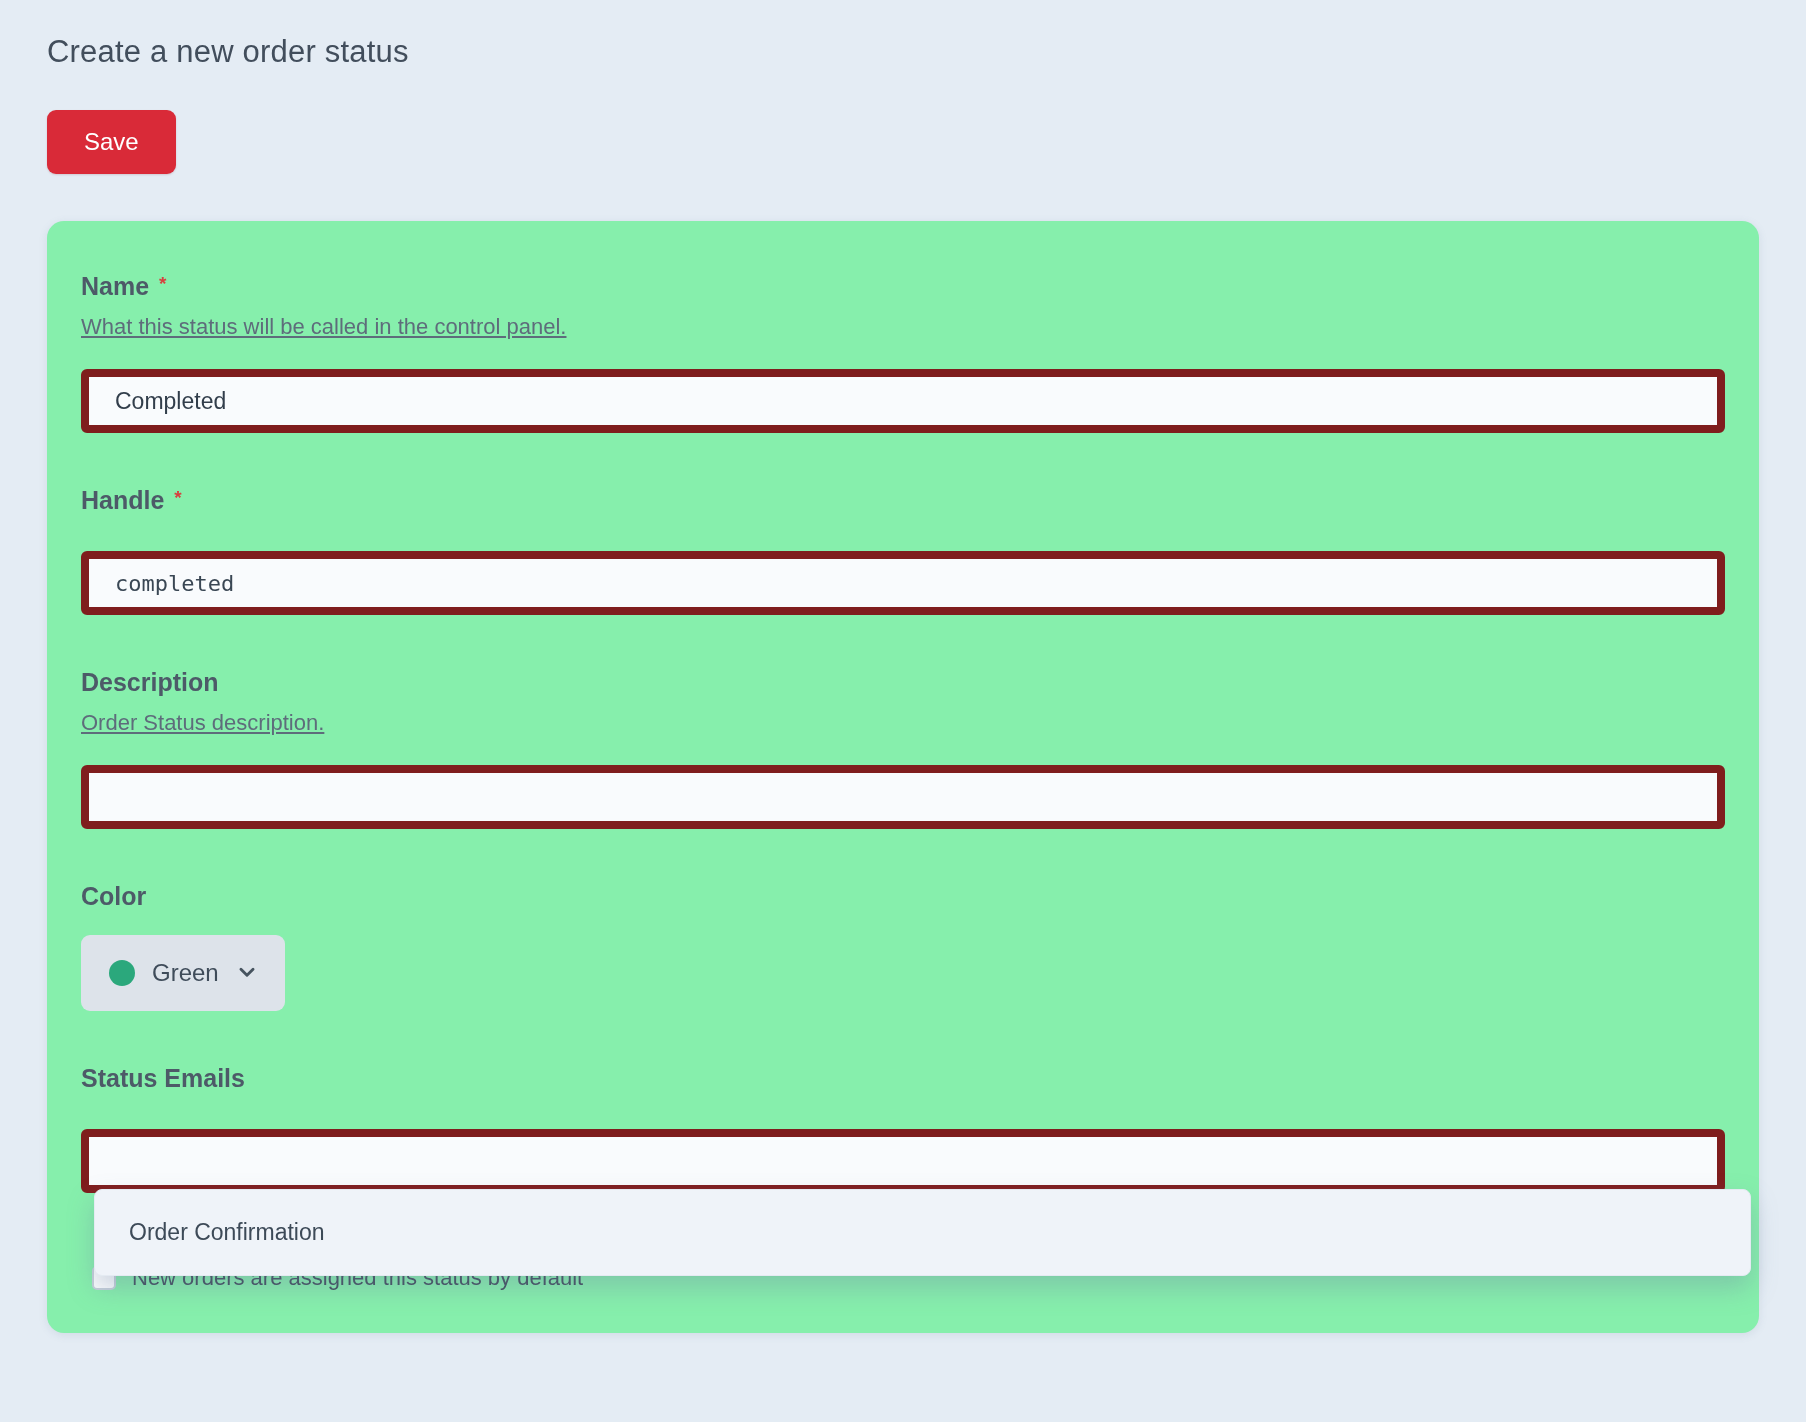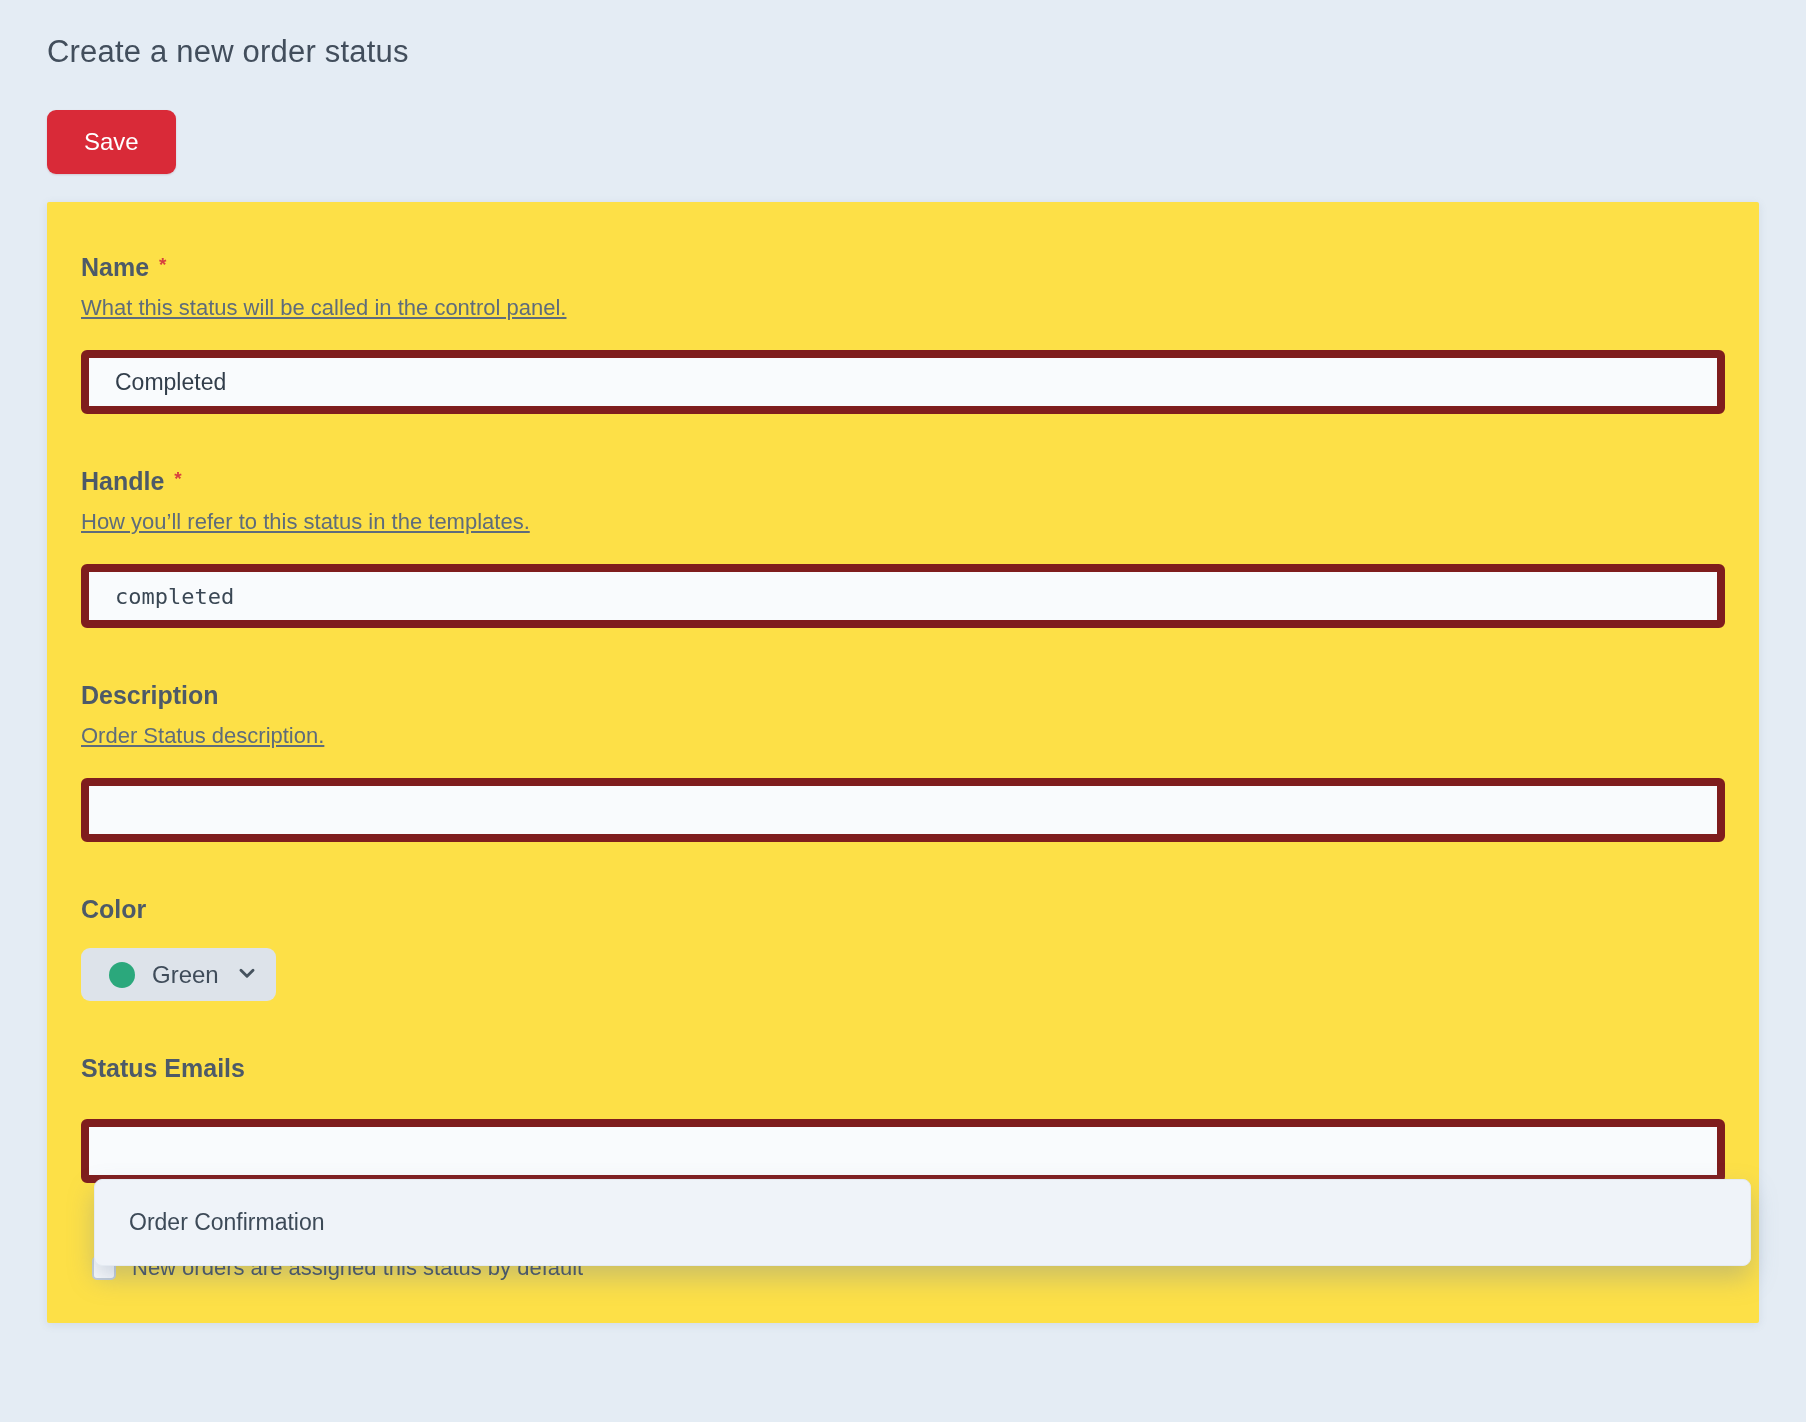--- a/index.html
+++ b/index.html
@@ -24,23 +24,23 @@
     background: #d92a38; color: #ffffff;
     border: none; border-radius: 9px;
     font-family: "Liberation Sans", sans-serif;
     font-size: 24px; line-height: 1;
     padding: 20px 37px;
     cursor: pointer;
     box-shadow: 0 1px 2px rgba(120, 40, 50, 0.18);
   }
 
   .card {
-    margin-top: 28px;
-    background: #fde047;
-    border-radius: 2px;
+    margin-top: 47px;
+    background: #86efac;
+    border-radius: 17px;
     box-shadow: 0 2px 8px rgba(96, 120, 150, 0.14);
     padding: 48px 34px 42px 34px;
   }
 
   .field { margin-bottom: 50px; }
   .field:last-child { margin-bottom: 0; }
 
   .field-heading { display: flex; align-items: flex-start; gap: 10px; height: 42px; }
   .field-label {
     font-size: 25px; font-weight: 700; color: #4d5a68; line-height: 34px;
@@ -68,21 +68,21 @@
     font-family: "DejaVu Sans Mono", "Liberation Mono", monospace;
     font-size: 22px; color: #3a4754;
   }
 
   
   .color-btn {
     margin-top: 14px;
     display: inline-flex; align-items: center; gap: 17px;
     background: #dde3ea;
     border: none; border-radius: 9px;
-    height: 53px; padding: 0 18px 0 28px;
+    height: 76px; padding: 0 27px 0 28px;
     font-family: "Liberation Sans", sans-serif;
     font-size: 24px; color: #3f4c5a;
     cursor: pointer;
   }
   .color-dot {
     width: 26px; height: 26px; border-radius: 50%;
     background: #2ba87c; display: inline-block;
   }
   .chevron-icon { display: inline-block; margin-top: 3px; }
 
@@ -139,21 +139,20 @@
       </div>
       <div class="instructions">What this status will be called in the control panel.</div>
       <input class="text-input" type="text" value="Completed" style="">
     </div>
 
     <div class="field">
       <div class="field-heading">
         <span class="field-label">Handle</span>
         <span class="req">*</span>
       </div>
-      <div class="instructions">How you’ll refer to this status in the templates.</div>
       <input class="text-input mono" type="text" value="completed" style="">
     </div>
 
     <div class="field">
       <div class="field-heading">
         <span class="field-label">Description</span>
       </div>
       <div class="instructions">Order Status description.</div>
       <input class="text-input" type="text" value="" style="">
     </div>

